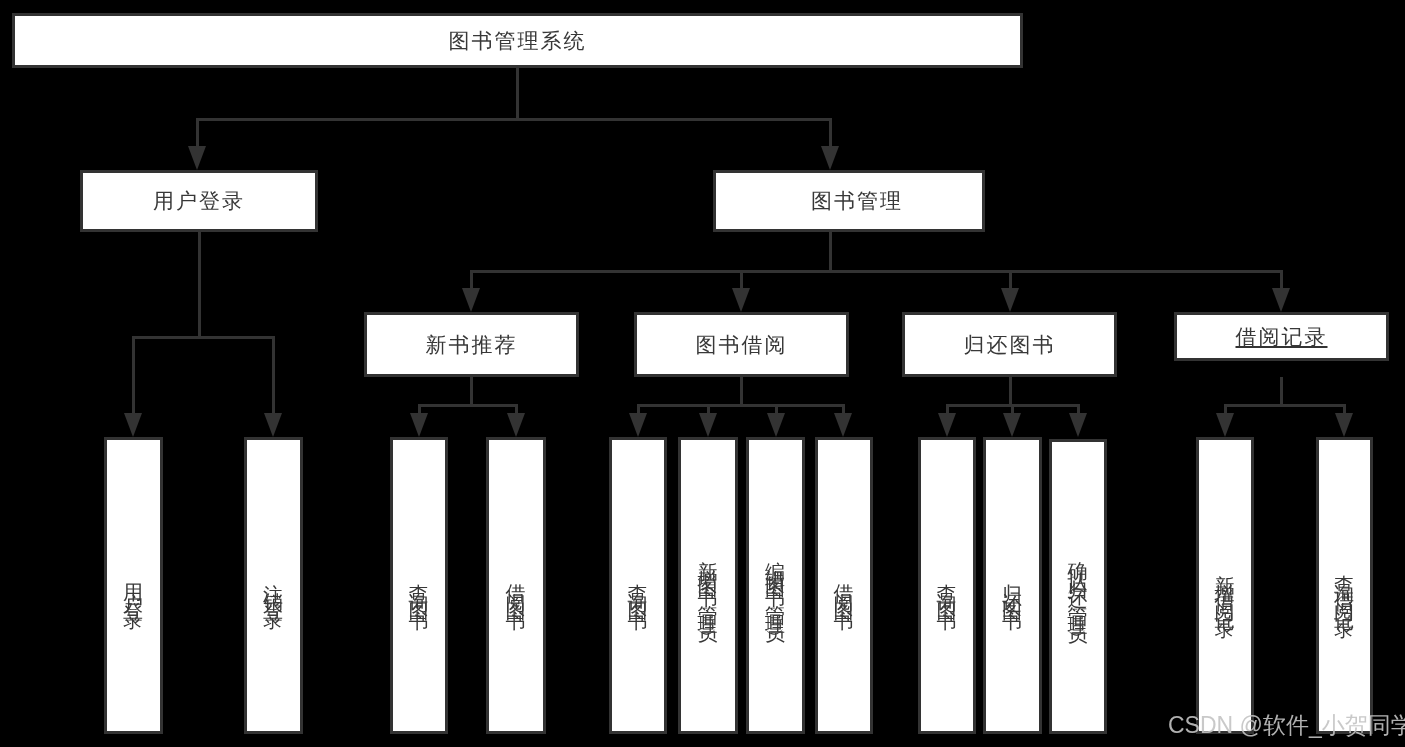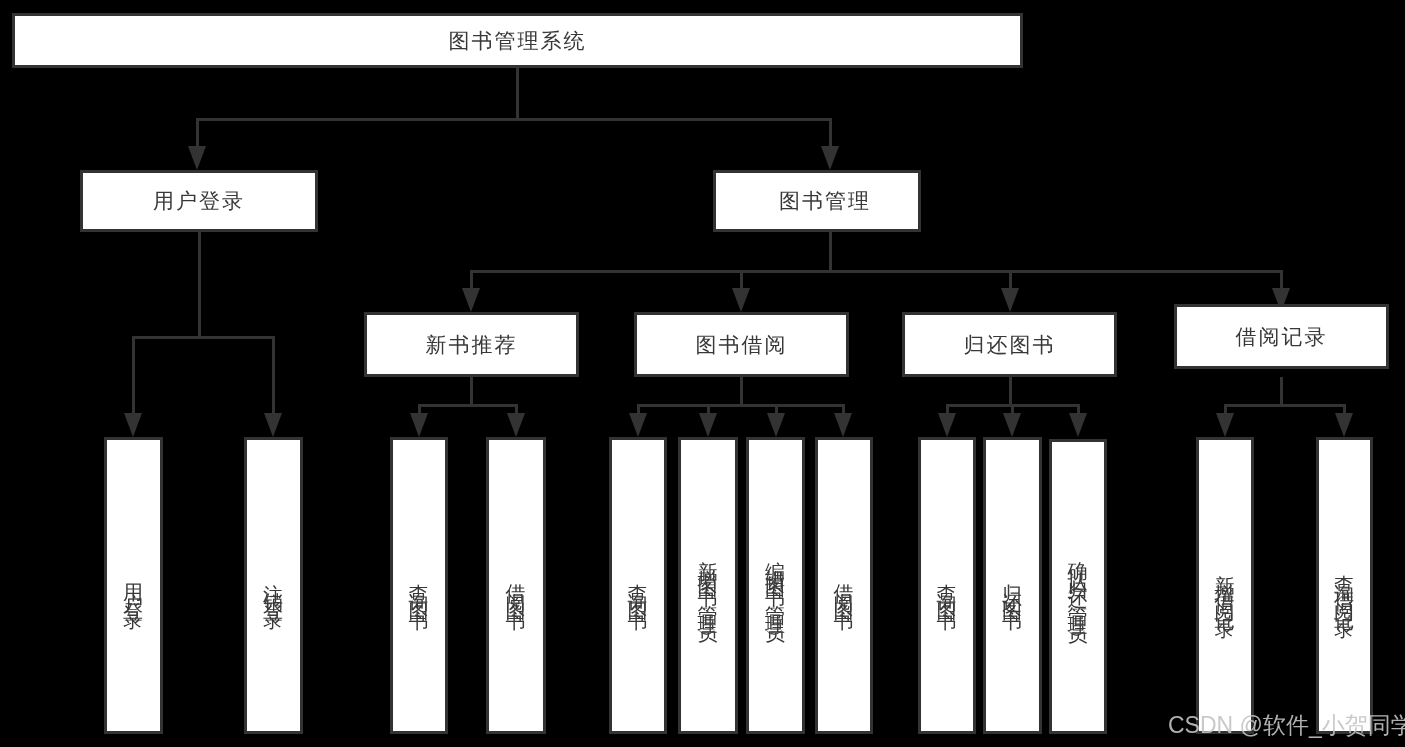--- a/index.html
+++ b/index.html
@@ -65,21 +65,21 @@
   <div class="vl" style="left:516px; top:68px; height:52px;"></div>
   <div class="hl" style="left:196px; top:118px; width:636px;"></div>
   <div class="vl" style="left:196px; top:118px; height:30px;"></div>
   <div class="arrow" style="left:188px; top:146px;"></div>
   <div class="vl" style="left:829px; top:118px; height:30px;"></div>
   <div class="arrow" style="left:821px; top:146px;"></div>
 
   <div class="box" style="left:80px; top:170px; width:238px; height:62px;">
     <span class="lbl">用户登录</span>
   </div>
-  <div class="box" style="left:713px; top:170px; width:208px; height:62px;padding-left:16px;">
+  <div class="box" style="left:713px; top:170px; width:272px; height:62px;padding-left:16px;">
     <span class="lbl">图书管理</span>
   </div>
 
   <div class="vl" style="left:198px; top:232px; height:106px;"></div>
   <div class="hl" style="left:132px; top:336px; width:143px;"></div>
   <div class="vl" style="left:132px; top:336px; height:79px;"></div>
   <div class="arrow" style="left:124px; top:413px;"></div>
   <div class="vl" style="left:272px; top:336px; height:79px;"></div>
   <div class="arrow" style="left:264px; top:413px;"></div>
 
@@ -96,21 +96,21 @@
 
   <div class="box" style="left:364px; top:312px; width:215px; height:65px;">
     <span class="lbl">新书推荐</span>
   </div>
   <div class="box" style="left:634px; top:312px; width:215px; height:65px;">
     <span class="lbl">图书借阅</span>
   </div>
   <div class="box" style="left:902px; top:312px; width:215px; height:65px;">
     <span class="lbl">归还图书</span>
   </div>
-  <div class="box" style="left:1174px; top:304px; width:215px; height:65px;">
+  <div class="box" style="left:1174px; top:312px; width:215px; height:49px;text-decoration:underline;">
     <span class="lbl">借阅记录</span>
   </div>
 
   <div class="vl" style="left:470px; top:377px; height:29px;"></div>
   <div class="hl" style="left:418px; top:404px; width:100px;"></div>
   <div class="vl" style="left:418px; top:404px; height:11px;"></div>
   <div class="arrow" style="left:410px; top:413px;"></div>
   <div class="vl" style="left:515px; top:404px; height:11px;"></div>
   <div class="arrow" style="left:507px; top:413px;"></div>
 

